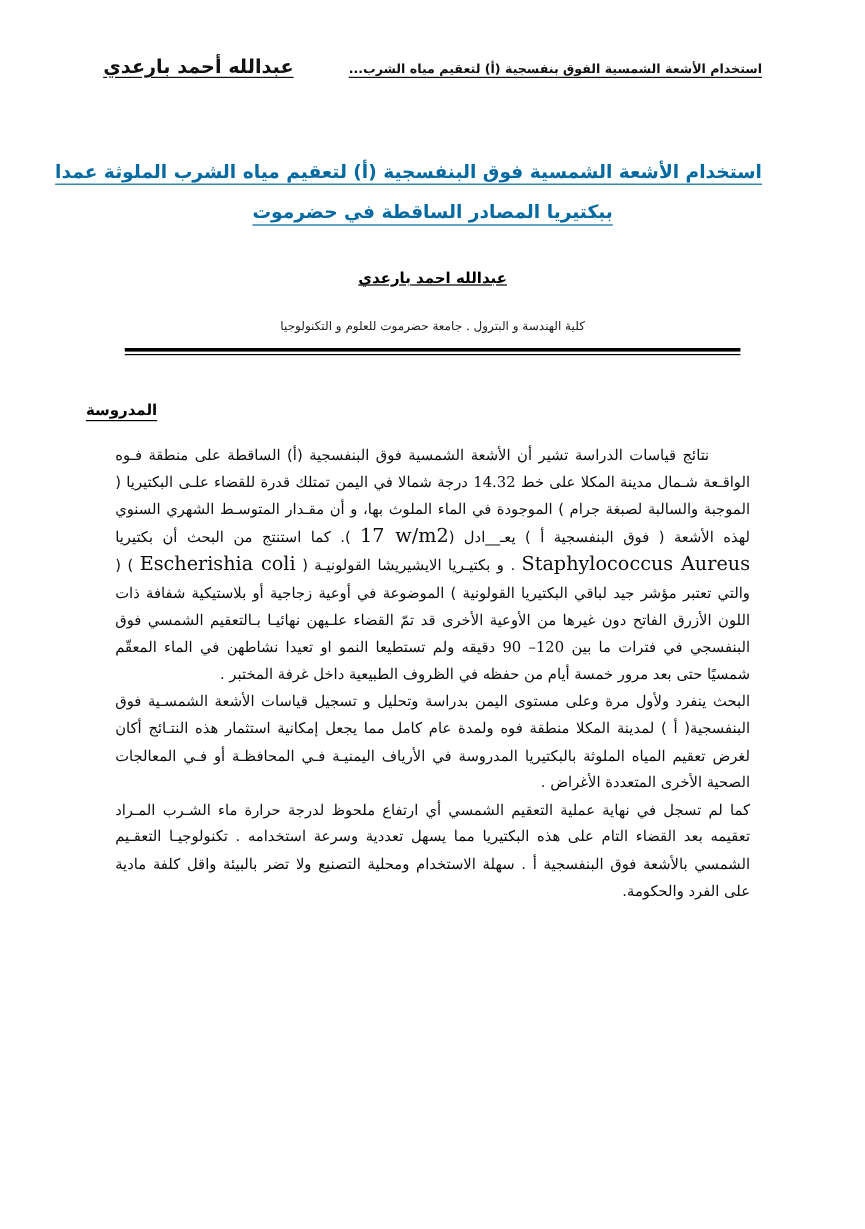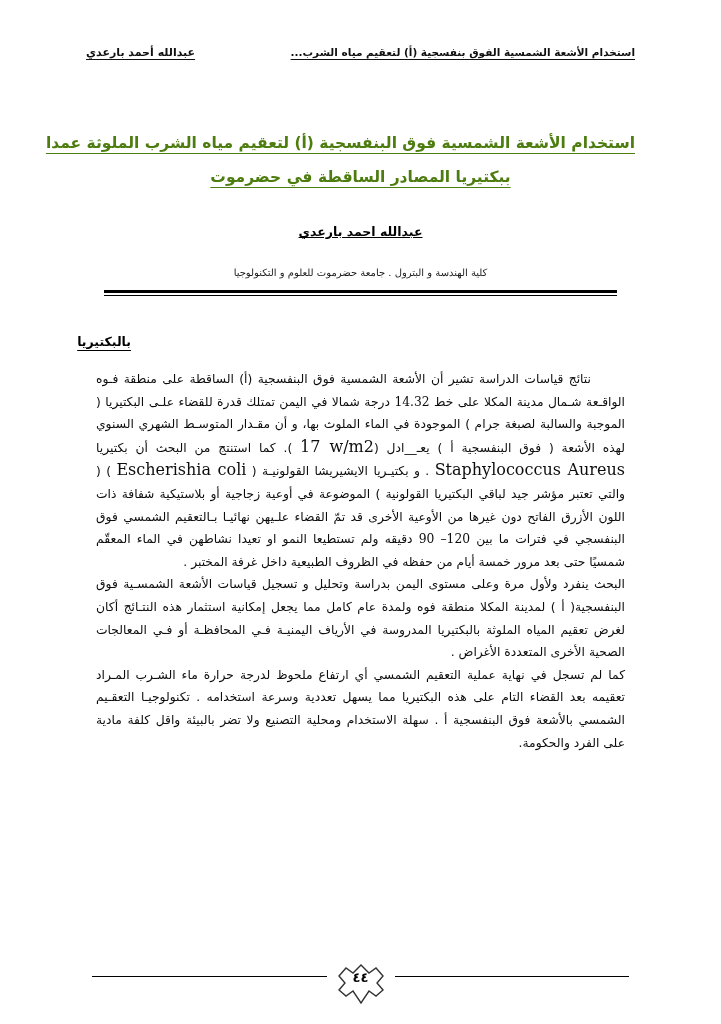--- a/index.html
+++ b/index.html
@@ -33,39 +33,39 @@
   }
   .running-header .hdr-text {
     font-size: 10.5px;
     font-weight: bold;
     letter-spacing: 0px;
     text-decoration: underline;
     text-underline-offset: 3px;
     white-space: nowrap;
     color: #111;
   }
-  .running-header .hdr-author { font-size: 11px; }
+  .running-header .hdr-author { font-size: 16px; }
   .running-header .hdr-title  { font-size: 10.5px; }
 
   
   .title-block {
     position: absolute;
     top: 126px;
     left: 86px;
     right: 86px;
     text-align: center;
     direction: rtl;
   }
   .title-line {
     font-size: 15.5px;
     font-weight: bold;
     line-height: 34px;
     text-decoration: underline;
     text-underline-offset: 5px;
-    color: #4d7c0f;
+    color: #0369a1;
     white-space: nowrap;
   }
   .title-line.second { letter-spacing: 0.4px; }
 
   
   .author-block {
     position: absolute;
     top: 222px;
     left: 86px;
     right: 86px;
@@ -197,34 +197,24 @@
     <div class="title-line second">ببكتيريا المصادر الساقطة في حضرموت</div>
   </div>
 
   <div class="author-block">
     <div class="author-name">عبدالله احمد بارعدي</div>
     <div class="author-affil">كلية الهندسة و البترول . جامعة حضرموت للعلوم و التكنولوجيا</div>
   </div>
 
   <div class="rule-heavy"></div>
 
-  <div class="abstract-heading">بالبكتيريا</div>
+  <div class="abstract-heading">المدروسة</div>
 
   <div class="abstract-body">
     <p class="indent"><span>نتائج قياسات الدراسة تشير أن الأشعة الشمسية فوق البنفسجية (أ) الساقطة على منطقة فـوه الواقـعة شـمال مدينة المكلا على خط </span><span class="num">14.32</span><span> درجة شمالا  في اليمن تمتلك قدرة للقضاء علـى البكتيريا ( الموجبة والسالبة لصبغة جرام ) الموجودة في الماء الملوث بها، و أن مقـدار المتوسـط الشهري السنوي لهذه الأشعة ( فوق البنفسجية أ ) يعـ__ادل (</span><span class="latin">17 w/m2</span><span> ). كما استنتج من البحث أن بكتيريا </span><span class="latin">Staphylococcus Aureus</span><span> .  و بكتيـريا الايشيريشا القولونيـة ( </span><span class="latin">Escherishia coli</span><span> ) ( والتي تعتبر مؤشر جيد لباقي البكتيريا القولونية ) الموضوعة في أوعية زجاجية أو بلاستيكية شفافة ذات اللون الأزرق الفاتح دون غيرها من الأوعية الأخرى  قد تمّ القضاء علـيهن نهائيـا بـالتعقيم الشمسي فوق البنفسجي في فترات ما بين </span><span class="num">90 –120</span><span>  دقيقه  ولم تستطيعا النمو او تعيدا نشاطهن في الماء المعقّم شمسيًا حتى بعد مرور خمسة أيام من حفظه في الظروف الطبيعية داخل غرفة المختبر .</span></p>
 
     <p>البحث ينفرد ولأول مرة وعلى مستوى اليمن بدراسة وتحليل و تسجيل قياسات الأشعة الشمسـية فوق البنفسجية( أ ) لمدينة المكلا منطقة فوه ولمدة عام كامل مما يجعل إمكانية استثمار هذه النتـائج أكان لغرض تعقيم المياه الملوثة بالبكتيريا المدروسة في الأرياف اليمنيـة فـي المحافظـة أو فـي المعالجات الصحية الأخرى المتعددة الأغراض .</p>
 
     <p>كما لم تسجل في نهاية عملية التعقيم الشمسي أي ارتفاع ملحوظ لدرجة حرارة ماء الشـرب المـراد تعقيمه بعد القضاء التام على هذه البكتيريا مما يسهل تعددية وسرعة استخدامه . تكنولوجيـا التعقـيم الشمسي بالأشعة فوق البنفسجية أ .  سهلة الاستخدام ومحلية التصنيع ولا تضر بالبيئة واقل كلفة مادية على الفرد والحكومة.</p>
   </div>
 
-  <div class="footer">
-    <div class="frule"></div>
-    <div class="badge">
-      <svg width="56" height="44" viewBox="0 0 56 44" xmlns="http://www.w3.org/2000/svg">
-        <path d="M6 14 L13 6 L20 11 L28 3 L36 11 L43 6 L50 14 L44 21 L50 28 L43 34 L36 29 L28 41 L20 29 L13 34 L6 28 L12 21 Z" fill="#ffffff" stroke="#333333" stroke-width="1.4" stroke-linejoin="miter"></path>
-      </svg>
-      <div class="pagenum">٤٤</div>
-    </div>
-    <div class="frule"></div>
-  </div>
 
 </div>
 
 </body></html>

